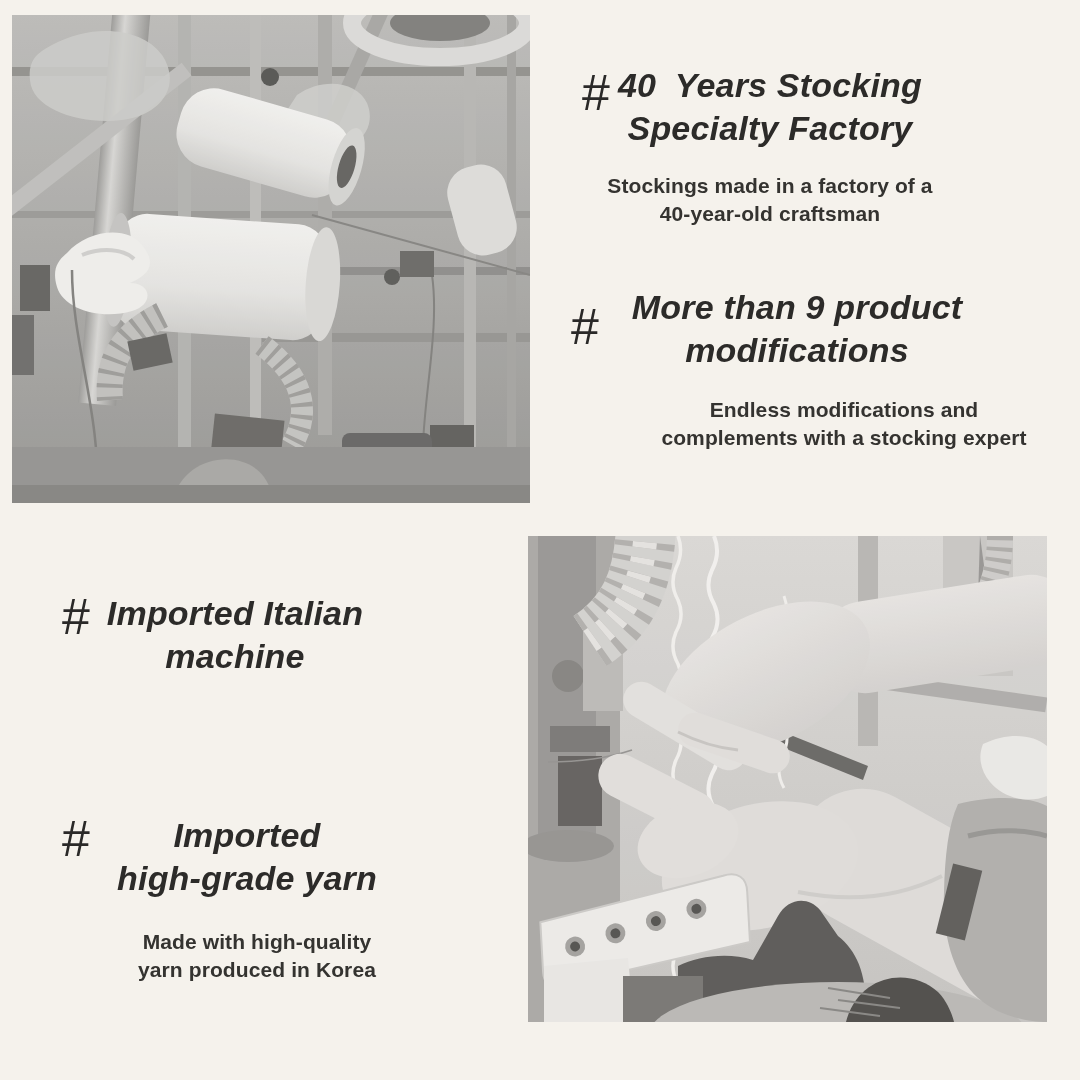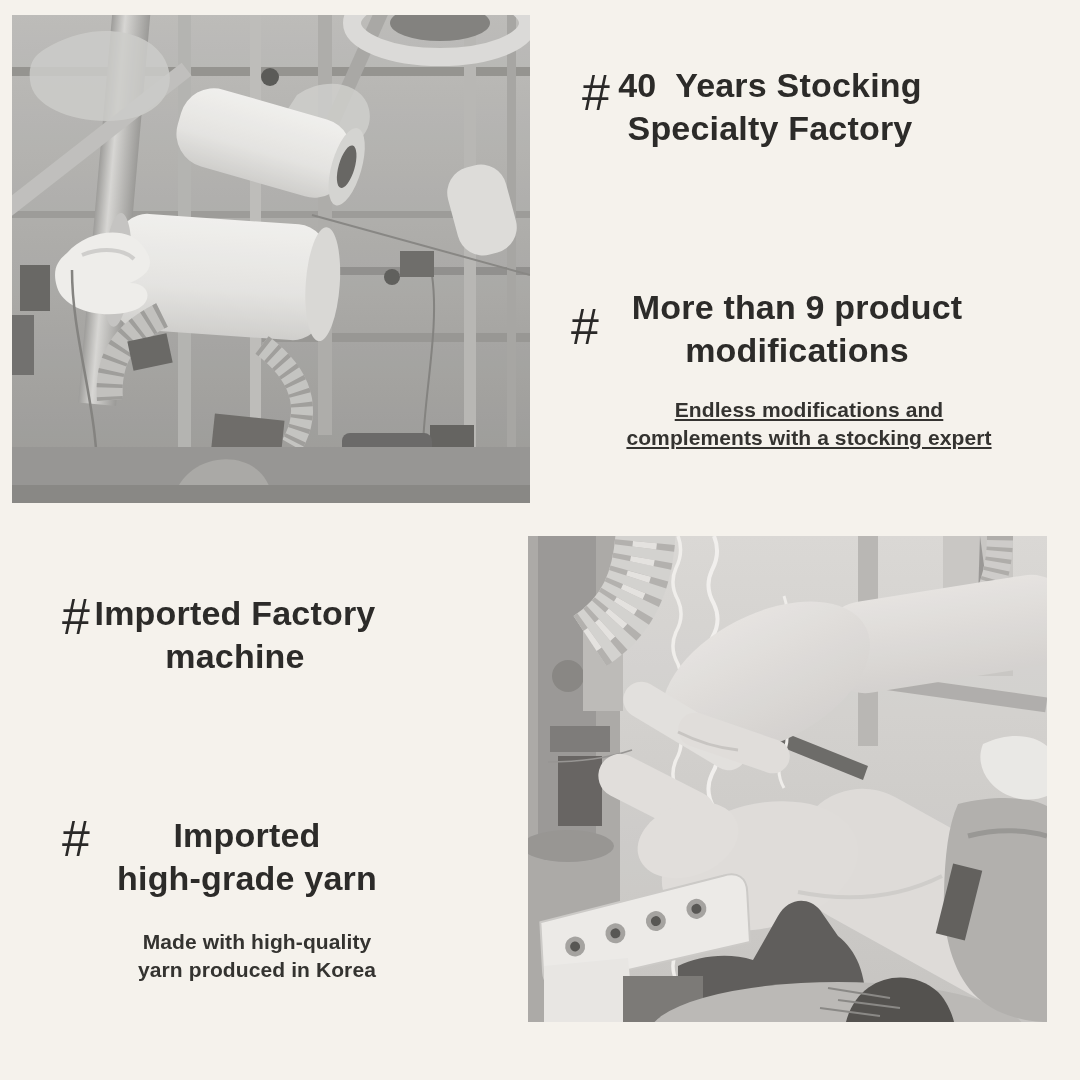--- a/index.html
+++ b/index.html
@@ -17,33 +17,33 @@
     position:absolute;font-size:50px;font-weight:400;color:#2a2928;
     font-family:"Liberation Sans",sans-serif;line-height:1;
   }
   .hash1{left:582px;top:68px;}
   .hash2{left:571px;top:302px;}
   .hash3{left:62px;top:592px;}
   .hash4{left:62px;top:814px;}
 
   .title{
     position:absolute;margin:0;font-size:34px;font-weight:700;color:#2c2b29;
-    text-align:center;line-height:43px;white-space:pre-wrap;letter-spacing:0.2px;
+    text-align:center;line-height:43px;white-space:pre-wrap;letter-spacing:0.2px;font-style:italic;
   }
   .title1{left:590px;top:64px;width:360px;}
   .title2{left:607px;top:286px;width:380px;}
   .title3{left:55px;top:592px;width:360px;}
   .title4{left:67px;top:814px;width:360px;}
 
   .subtitle{
     position:absolute;margin:0;font-size:21px;font-weight:700;color:#343330;
     text-align:center;line-height:28px;white-space:pre-wrap;letter-spacing:0.1px;
   }
   .sub1{left:580px;top:172px;width:380px;}
-  .sub2{left:609px;top:396px;width:400px;text-decoration:underline;}
+  .sub2{left:644px;top:396px;width:400px;}
   .sub3{left:72px;top:690px;width:380px;}
   .sub4{left:67px;top:928px;width:380px;text-align:center;}
 </style>
 </head>
 <body>
 
 <div class="canvas">
 
   <figure class="photo photo1">
     <svg viewBox="0 0 518 488" preserveAspectRatio="none">
@@ -187,29 +187,31 @@
       <path d="M440,300 C470,292 500,294 519,300" stroke="#8d8c8a" stroke-width="5" fill="none"></path>
       <rect x="416" y="330" width="30" height="72" fill="#4f4e4c" transform="rotate(14 431 366)"></rect>
       <path d="M455,208 C480,196 505,198 519,210 L519,260 C500,268 475,262 462,246 C452,234 450,220 455,208 Z" fill="#e8e7e5"></path>
       <rect width="519" height="486" fill="#f5f1ea" opacity="0.12"></rect>
     </svg>
   </figure>
 
   <span class="hash hash1">#</span>
   <h2 class="title title1">40  Years Stocking
 Specialty Factory</h2>
+  <p class="subtitle sub1">Stockings made in a factory of a
+40-year-old craftsman</p>
 
   <span class="hash hash2">#</span>
   <h2 class="title title2">More than 9 product
 modifications</h2>
   <p class="subtitle sub2">Endless modifications and
 complements with a stocking expert</p>
 
   <span class="hash hash3">#</span>
-  <h2 class="title title3">Imported Factory
+  <h2 class="title title3">Imported Italian
 machine</h2>
 
   <span class="hash hash4">#</span>
   <h2 class="title title4">Imported
 high-grade yarn</h2>
   <p class="subtitle sub4">Made with high-quality
 yarn produced in Korea</p>
 
 </div>
 

